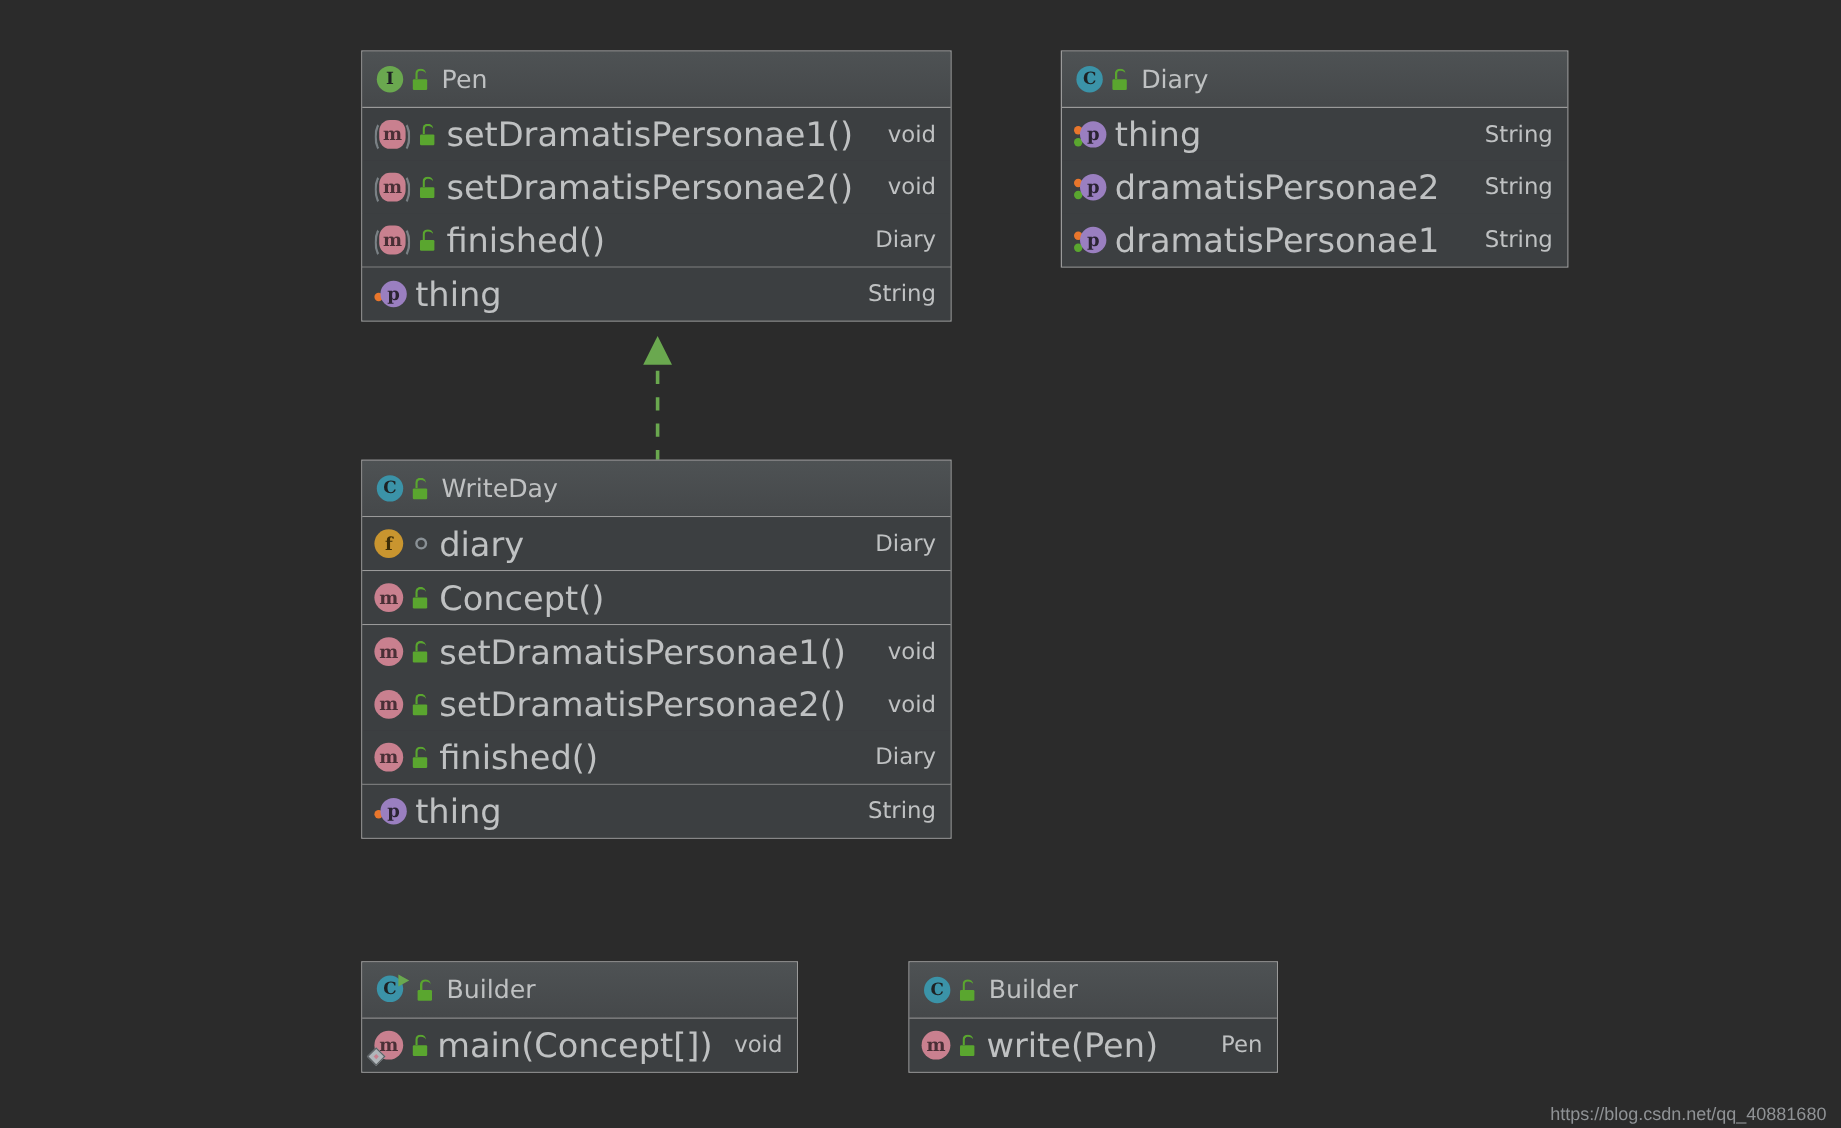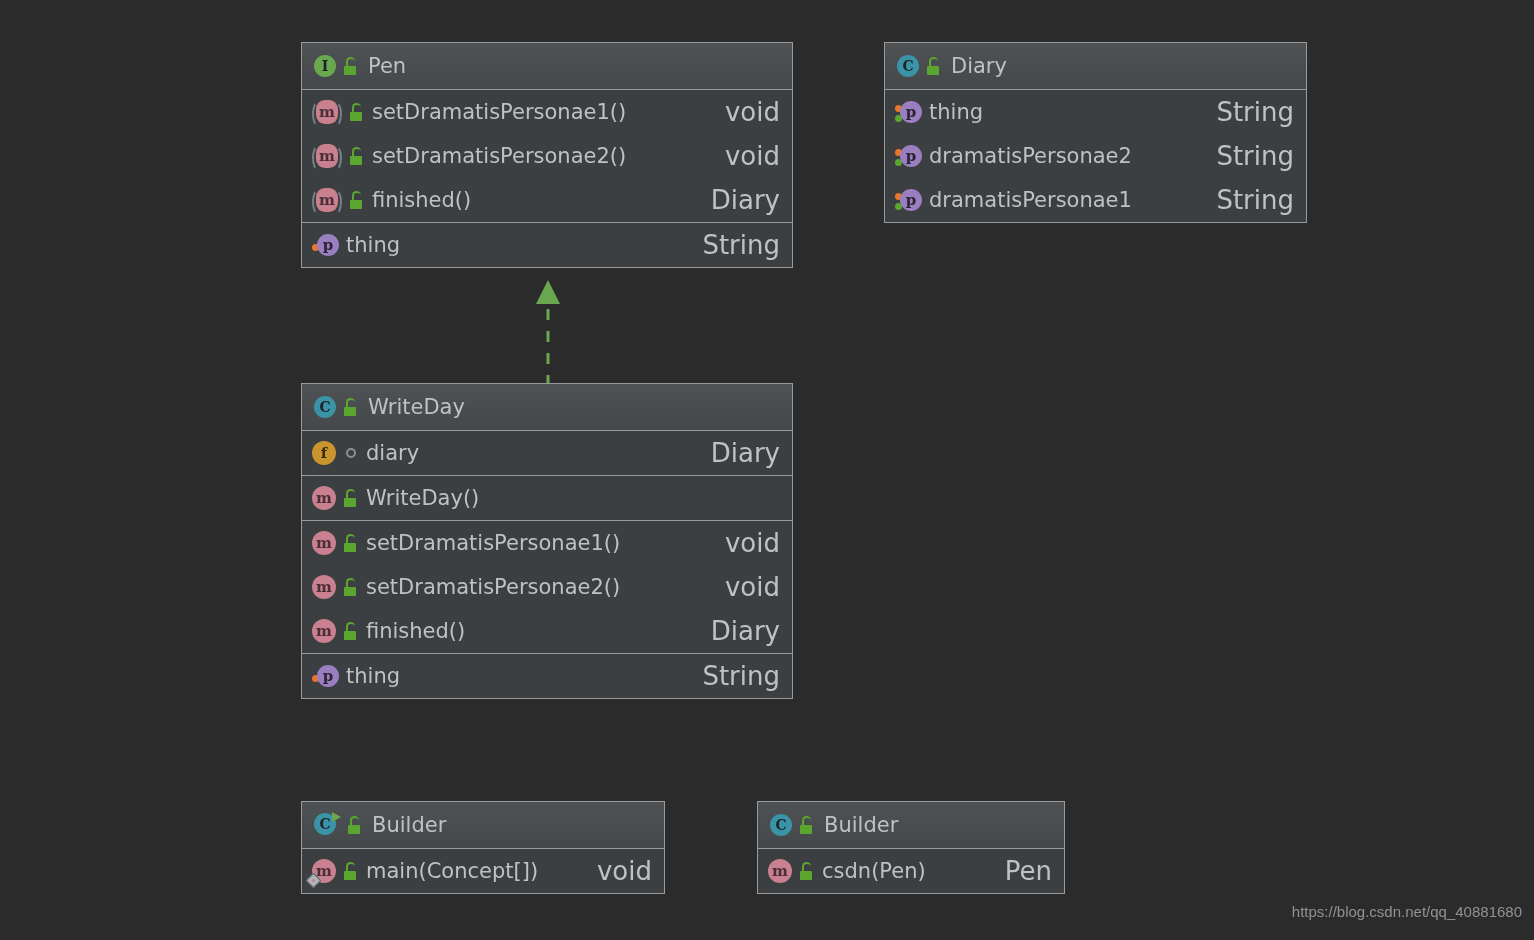--- a/index.html
+++ b/index.html
@@ -43,29 +43,29 @@
   .section:last-child { border-bottom: none; }
 
   .row {
     display: flex;
     align-items: center;
     height: 44px;
     padding: 0 12px 0 10px;
     background: #3c3f41;
   }
   .row .member-name {
-    font-size: 21px;
+    font-size: 28px;
     color: #bfc1c2;
     margin-left: 8px;
     white-space: nowrap;
     text-align: right;
   }
   .row .member-type {
     margin-left: auto;
-    font-size: 26px;
+    font-size: 19px;
     color: #bfc1c2;
     white-space: nowrap;
     padding-left: 18px;
   }
 
   
   .icon {
     position: relative;
     flex: 0 0 auto;
     display: inline-block;
@@ -369,21 +369,21 @@
 
     <div class="section">
       <div class="row">
         <span class="icon">
           <span class="circ ico-method">m</span>
         </span>
         <span class="ico-lock">
           <span class="shackle"></span>
             <span class="body"></span>
         </span>
-        <span class="member-name">WriteDay()</span>
+        <span class="member-name">Concept()</span>
         <span class="member-type"></span>
       </div>
     </div>
 
     <div class="section">
       <div class="row">
         <span class="icon">
           <span class="circ ico-method">m</span>
         </span>
         <span class="ico-lock">
@@ -470,21 +470,21 @@
     </div>
     <div class="section">
       <div class="row">
         <span class="icon">
           <span class="circ ico-method">m</span>
         </span>
         <span class="ico-lock">
           <span class="shackle"></span>
             <span class="body"></span>
         </span>
-        <span class="member-name">csdn(Pen)</span>
+        <span class="member-name">write(Pen)</span>
         <span class="member-type">Pen</span>
       </div>
     </div>
   </div>
 
-  <div class="watermark" style="right:12px; bottom:20px;">https://blog.csdn.net/qq_40881680</div>
+  <div class="watermark" style="right:12px; bottom:3px;">https://blog.csdn.net/qq_40881680</div>
 
 </div>
 
 </body></html>

